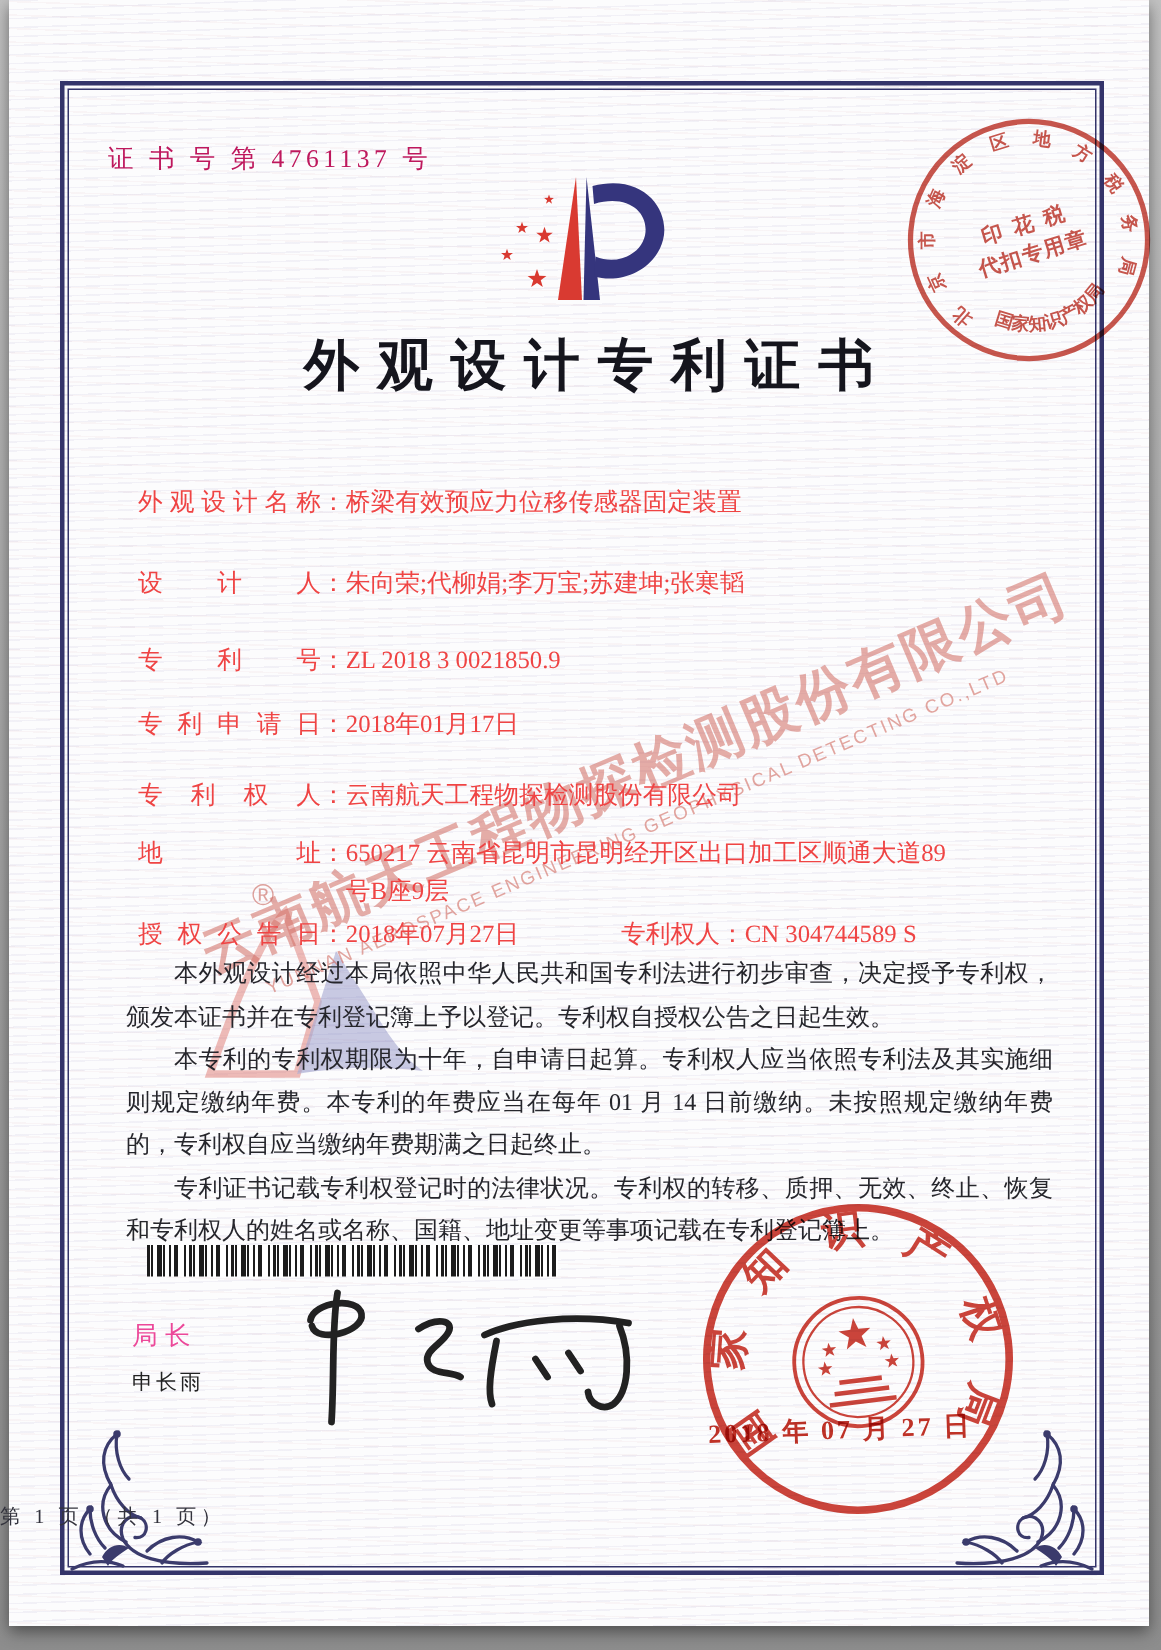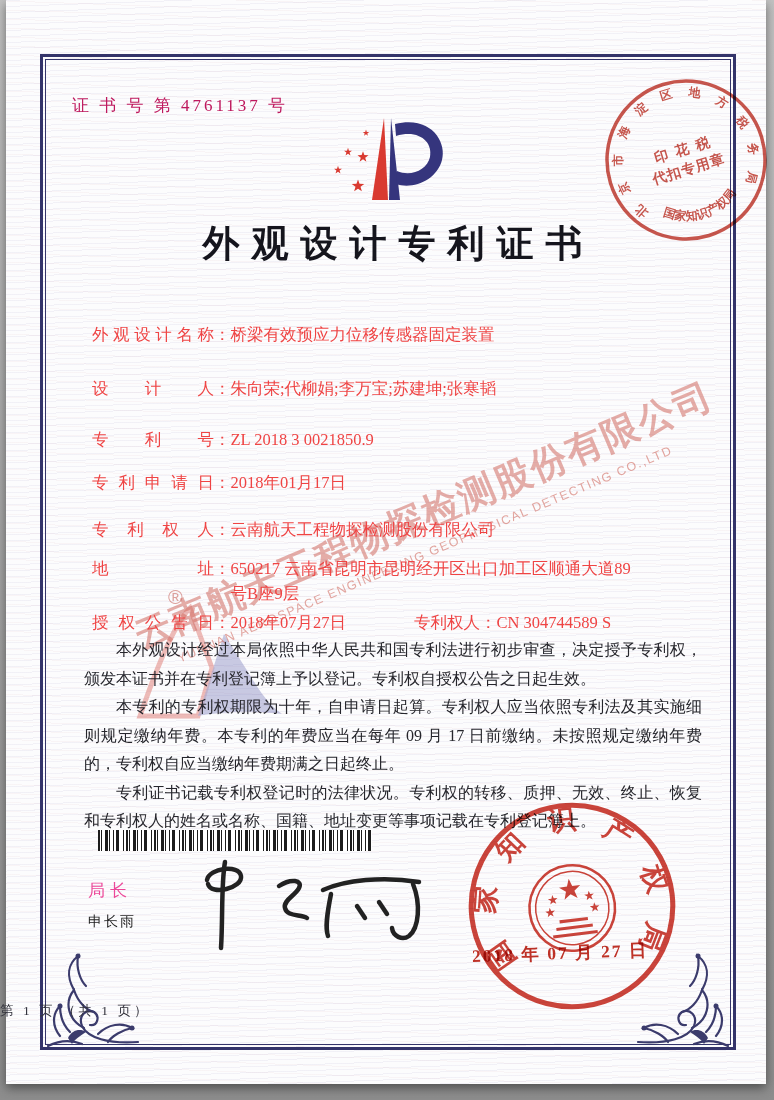--- a/index.html
+++ b/index.html
@@ -131,21 +131,21 @@
 <div class="frow" style="top:556px">
   <span class="flabel">地址</span><span class="fcolon">：</span><span class="fval">650217 云南省昆明市昆明经开区出口加工区顺通大道89
 号B座9层</span>
 </div>
 <div class="frow" style="top:610px">
   <span class="flabel">授权公告日</span><span class="fcolon">：</span><span class="fval">2018年07月27日</span><span class="grant2"><span>专利权人</span><span>：</span><span>CN 304744589 S</span></span>
 </div>
 
 <div class="paras">
   <p>本外观设计经过本局依照中华人民共和国专利法进行初步审查，决定授予专利权，颁发本证书并在专利登记簿上予以登记。专利权自授权公告之日起生效。</p>
-  <p>本专利的专利权期限为十年，自申请日起算。专利权人应当依照专利法及其实施细则规定缴纳年费。本专利的年费应当在每年 09 月 17 日前缴纳。未按照规定缴纳年费的，专利权自应当缴纳年费期满之日起终止。</p>
+  <p>本专利的专利权期限为十年，自申请日起算。专利权人应当依照专利法及其实施细则规定缴纳年费。本专利的年费应当在每年 01 月 14 日前缴纳。未按照规定缴纳年费的，专利权自应当缴纳年费期满之日起终止。</p>
   <p>专利证书记载专利权登记时的法律状况。专利权的转移、质押、无效、终止、恢复和专利权人的姓名或名称、国籍、地址变更等事项记载在专利登记簿上。</p>
 </div>
 
 <div class="barcode"></div>
 
 <div class="sig-title">局长</div>
 <div class="sig-name">申长雨</div>
 <svg class="signature-svg" width="235" height="100" viewBox="0 0 235 100">
   <g stroke="#222" stroke-width="4.5" fill="none" stroke-linecap="round">
     <path d="M30,6 C26,28 28,62 26,92"></path>

